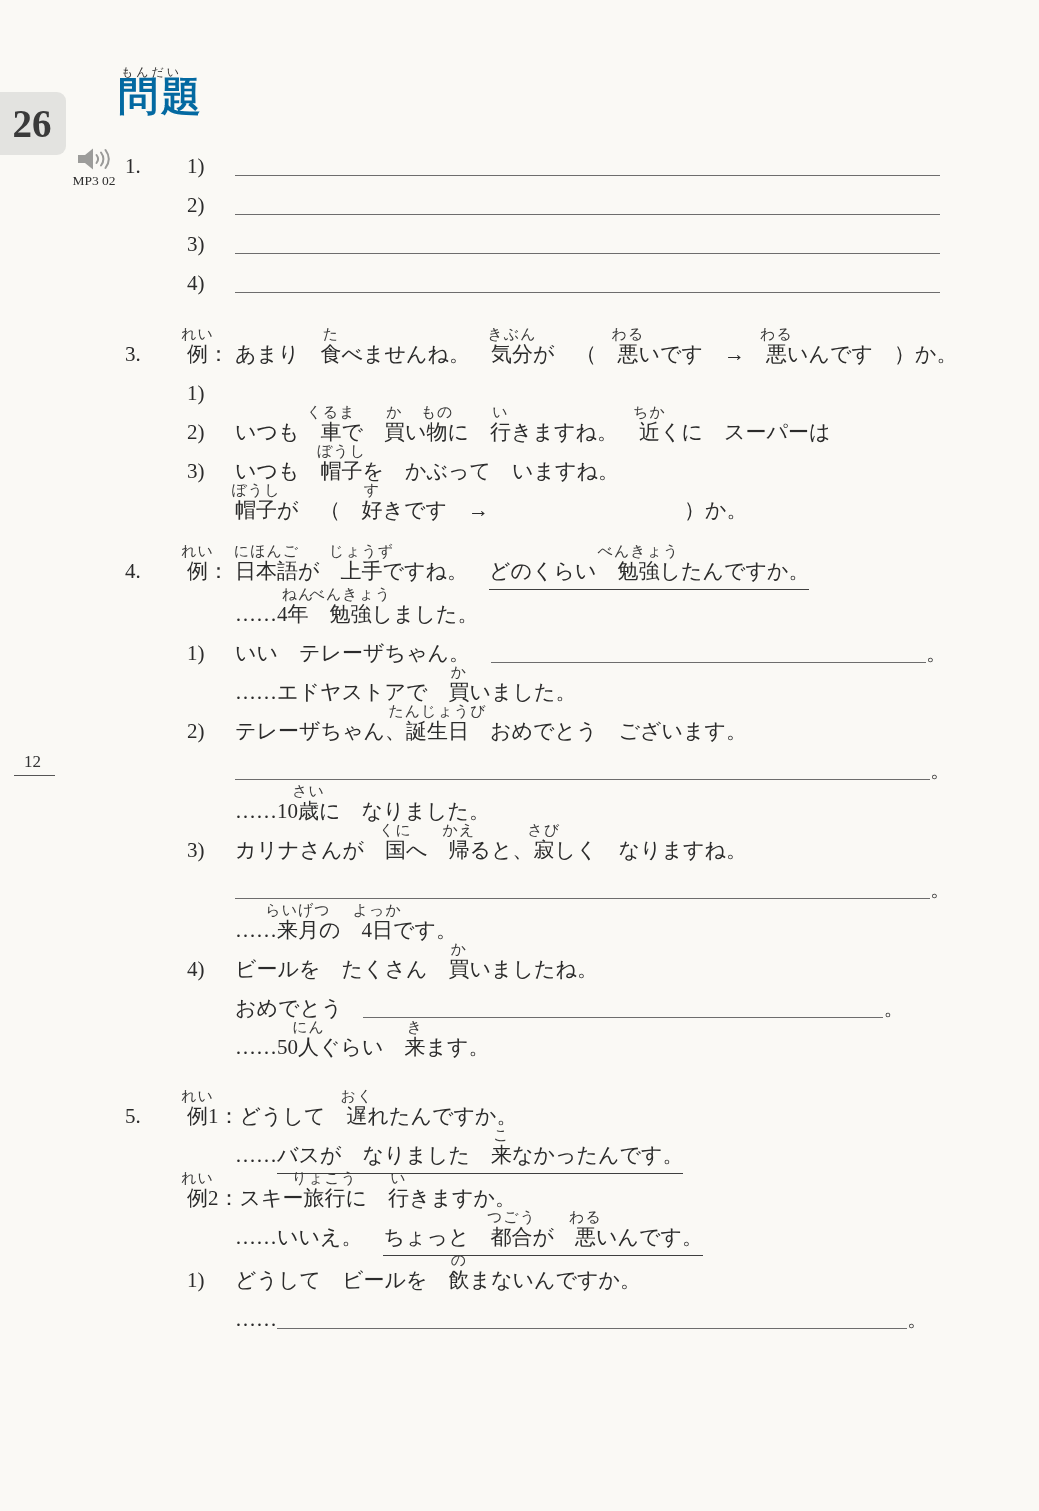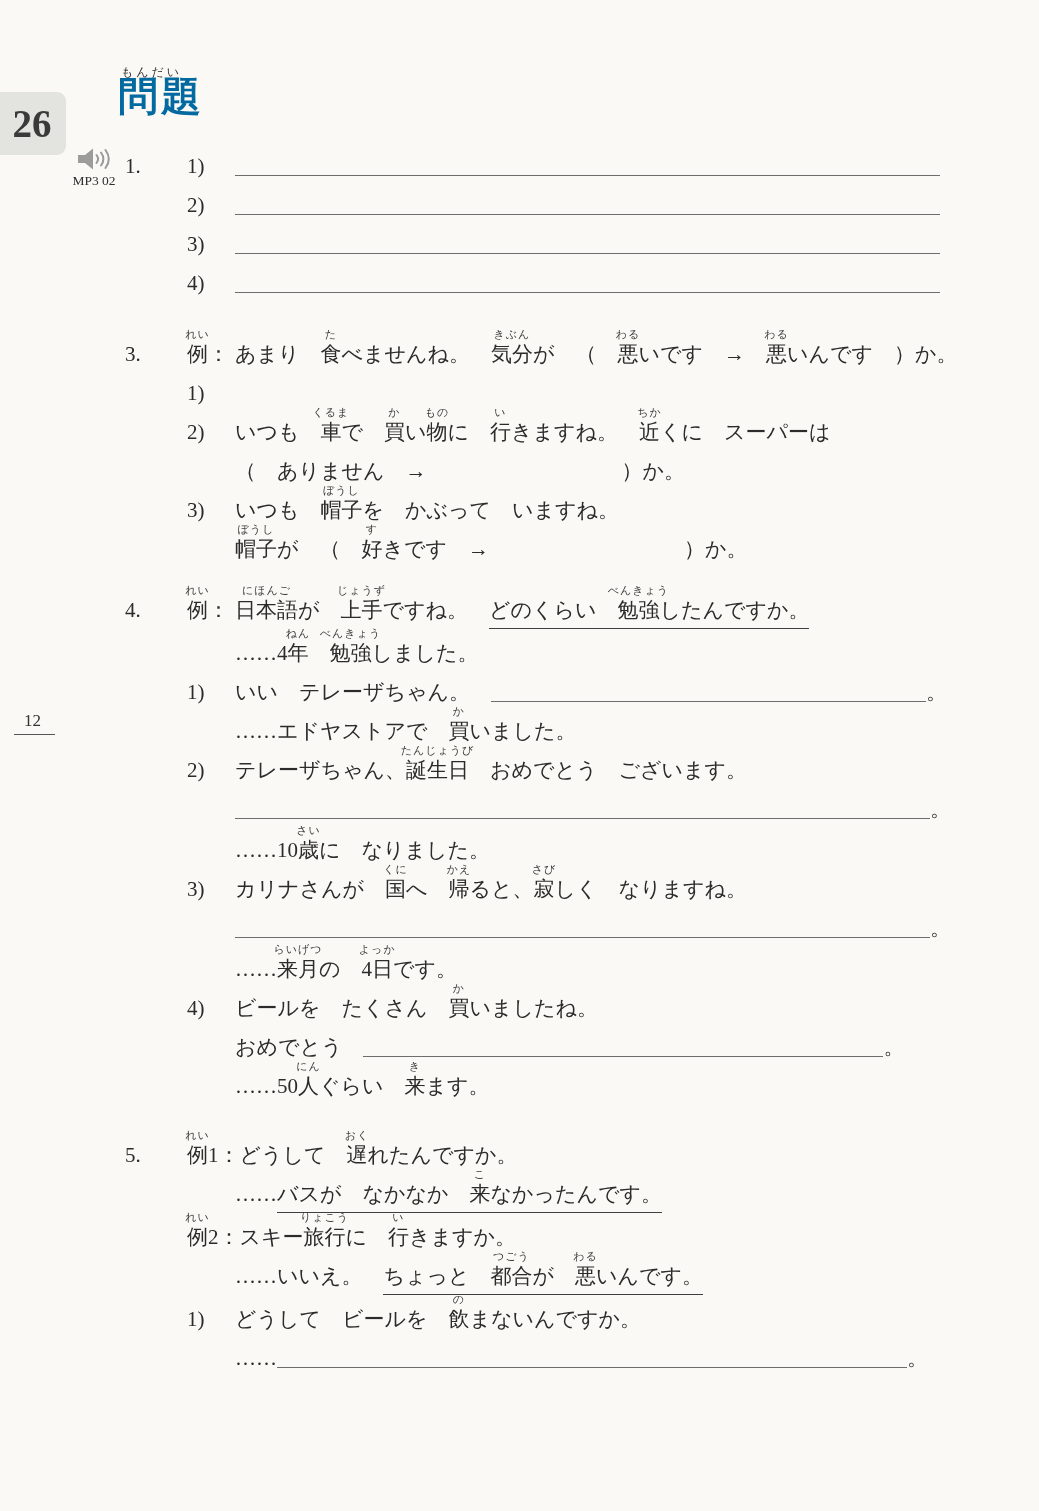--- a/index.html
+++ b/index.html
@@ -15,40 +15,40 @@
     background:#e3e3e0;border-radius:9px;
     display:flex;align-items:center;justify-content:center;
     font-size:39px;font-weight:bold;color:#3a3a3a;padding-left:6px;box-sizing:border-box;
   }
   
   .title-wrap{position:absolute;left:118px;top:64px;}
   .title-rt{font-size:12px;letter-spacing:3px;color:#333;margin-left:3px;}
   .title-base{font-size:40px;font-weight:bold;letter-spacing:3px;color:#0369a1;line-height:32px;}
   
   .pagenum{
-    position:absolute;left:14px;top:711px;font-size:17px;color:#333;
+    position:absolute;left:14px;top:752px;font-size:17px;color:#333;
     border-bottom:1.5px solid #555;padding:0 14px 3px 10px;
   }
   
   #exercises{position:absolute;left:0;top:152px;width:1039px;padding-left:125px;box-sizing:border-box;}
   .exercise{position:relative;}
   .exercise.ex0{margin-bottom:42px;}
   .exercise.ex1{margin-bottom:48px;}
   .exercise.ex2{margin-bottom:32px;}
   .exercise.ex3{margin-bottom:40px;}
   .row{display:flex;align-items:baseline;margin-bottom:10px;line-height:29px;font-size:21px;white-space:nowrap;}
   .row.gap{margin-top:6px;margin-bottom:12px;}
   .exnum{display:inline-block;width:62px;flex:none;}
   .lbl{display:inline-block;min-width:48px;flex:none;white-space:pre;}
   .line{flex:1;white-space:nowrap;}
   .tk{position:relative;display:inline-block;white-space:pre;}
   .tk.ul{border-bottom:1.5px solid #3f3f3f;padding-bottom:3px;}
   .rt{
     position:absolute;top:-11px;left:50%;transform:translateX(-50%);
-    font-size:11px;line-height:10px;color:#3a3a3a;white-space:nowrap;letter-spacing:1px;
+    font-size:15px;line-height:10px;color:#3a3a3a;white-space:nowrap;letter-spacing:1px;
   }
   .blank{display:inline-block;border-bottom:1.5px solid #6d6d6d;height:18px;vertical-align:-3px;}
   .sp{display:inline-block;height:1px;}
   
   .audio{position:absolute;left:-60px;top:-6px;width:58px;text-align:center;}
   .audio svg{display:block;margin:0 auto;}
   .audio-label{font-size:13.5px;color:#2e2e2e;margin-top:1px;letter-spacing:0px;}
 </style>
 </head>
 <body>
@@ -104,25 +104,20 @@
         <span class="exnum"></span>
         <span class="lbl"><span class="tk">1)</span></span>
       </div>
       <div class="row">
         <span class="exnum"></span>
         <span class="lbl"><span class="tk">2)</span></span>
         <span class="line"><span class="tk">いつも　</span><span class="tk"><span class="rt">くるま</span>車</span><span class="tk">で　</span><span class="tk"><span class="rt">か</span>買</span><span class="tk">い</span><span class="tk"><span class="rt">もの</span>物</span><span class="tk">に　</span><span class="tk"><span class="rt">い</span>行</span><span class="tk">きますね。　</span><span class="tk"><span class="rt">ちか</span>近</span><span class="tk">くに　スーパーは</span></span>
       </div>
       <div class="row">
         <span class="exnum"></span>
-        <span class="lbl"></span>
-        <span class="line"><span class="tk">（　ありません　→</span><span class="sp" style="width: 195px;"></span><span class="tk">）か。</span></span>
-      </div>
-      <div class="row">
-        <span class="exnum"></span>
         <span class="lbl"><span class="tk">3)</span></span>
         <span class="line"><span class="tk">いつも　</span><span class="tk"><span class="rt">ぼうし</span>帽子</span><span class="tk">を　かぶって　いますね。</span></span>
       </div>
       <div class="row">
         <span class="exnum"></span>
         <span class="lbl"></span>
         <span class="line"><span class="tk"><span class="rt">ぼうし</span>帽子</span><span class="tk">が　（　</span><span class="tk"><span class="rt">す</span>好</span><span class="tk">きです　→</span><span class="sp" style="width: 195px;"></span><span class="tk">）か。</span></span>
       </div>
     </div>
     <div class="exercise ex3">
@@ -194,21 +189,21 @@
     </div>
     <div class="exercise ex4">
       <div class="row rei">
         <span class="exnum">5.</span>
         <span class="lbl"><span class="tk"><span class="rt">れい</span>例</span><span class="tk">1：</span></span>
         <span class="line"><span class="tk">どうして　</span><span class="tk"><span class="rt">おく</span>遅</span><span class="tk">れたんですか。</span></span>
       </div>
       <div class="row">
         <span class="exnum"></span>
         <span class="lbl"></span>
-        <span class="line"><span class="tk">……</span><span class="tk ul">バスが　なかなか　</span><span class="tk ul"><span class="rt">こ</span>来</span><span class="tk ul">なかったんです。</span></span>
+        <span class="line"><span class="tk">……</span><span class="tk ul">バスが　なりました　</span><span class="tk ul"><span class="rt">こ</span>来</span><span class="tk ul">なかったんです。</span></span>
       </div>
       <div class="row rei">
         <span class="exnum"></span>
         <span class="lbl"><span class="tk"><span class="rt">れい</span>例</span><span class="tk">2：</span></span>
         <span class="line"><span class="tk">スキー</span><span class="tk"><span class="rt">りょこう</span>旅行</span><span class="tk">に　</span><span class="tk"><span class="rt">い</span>行</span><span class="tk">きますか。</span></span>
       </div>
       <div class="row">
         <span class="exnum"></span>
         <span class="lbl"></span>
         <span class="line"><span class="tk">……いいえ。　</span><span class="tk ul">ちょっと　</span><span class="tk ul"><span class="rt">つごう</span>都合</span><span class="tk ul">が　</span><span class="tk ul"><span class="rt">わる</span>悪</span><span class="tk ul">いんです。</span></span>

